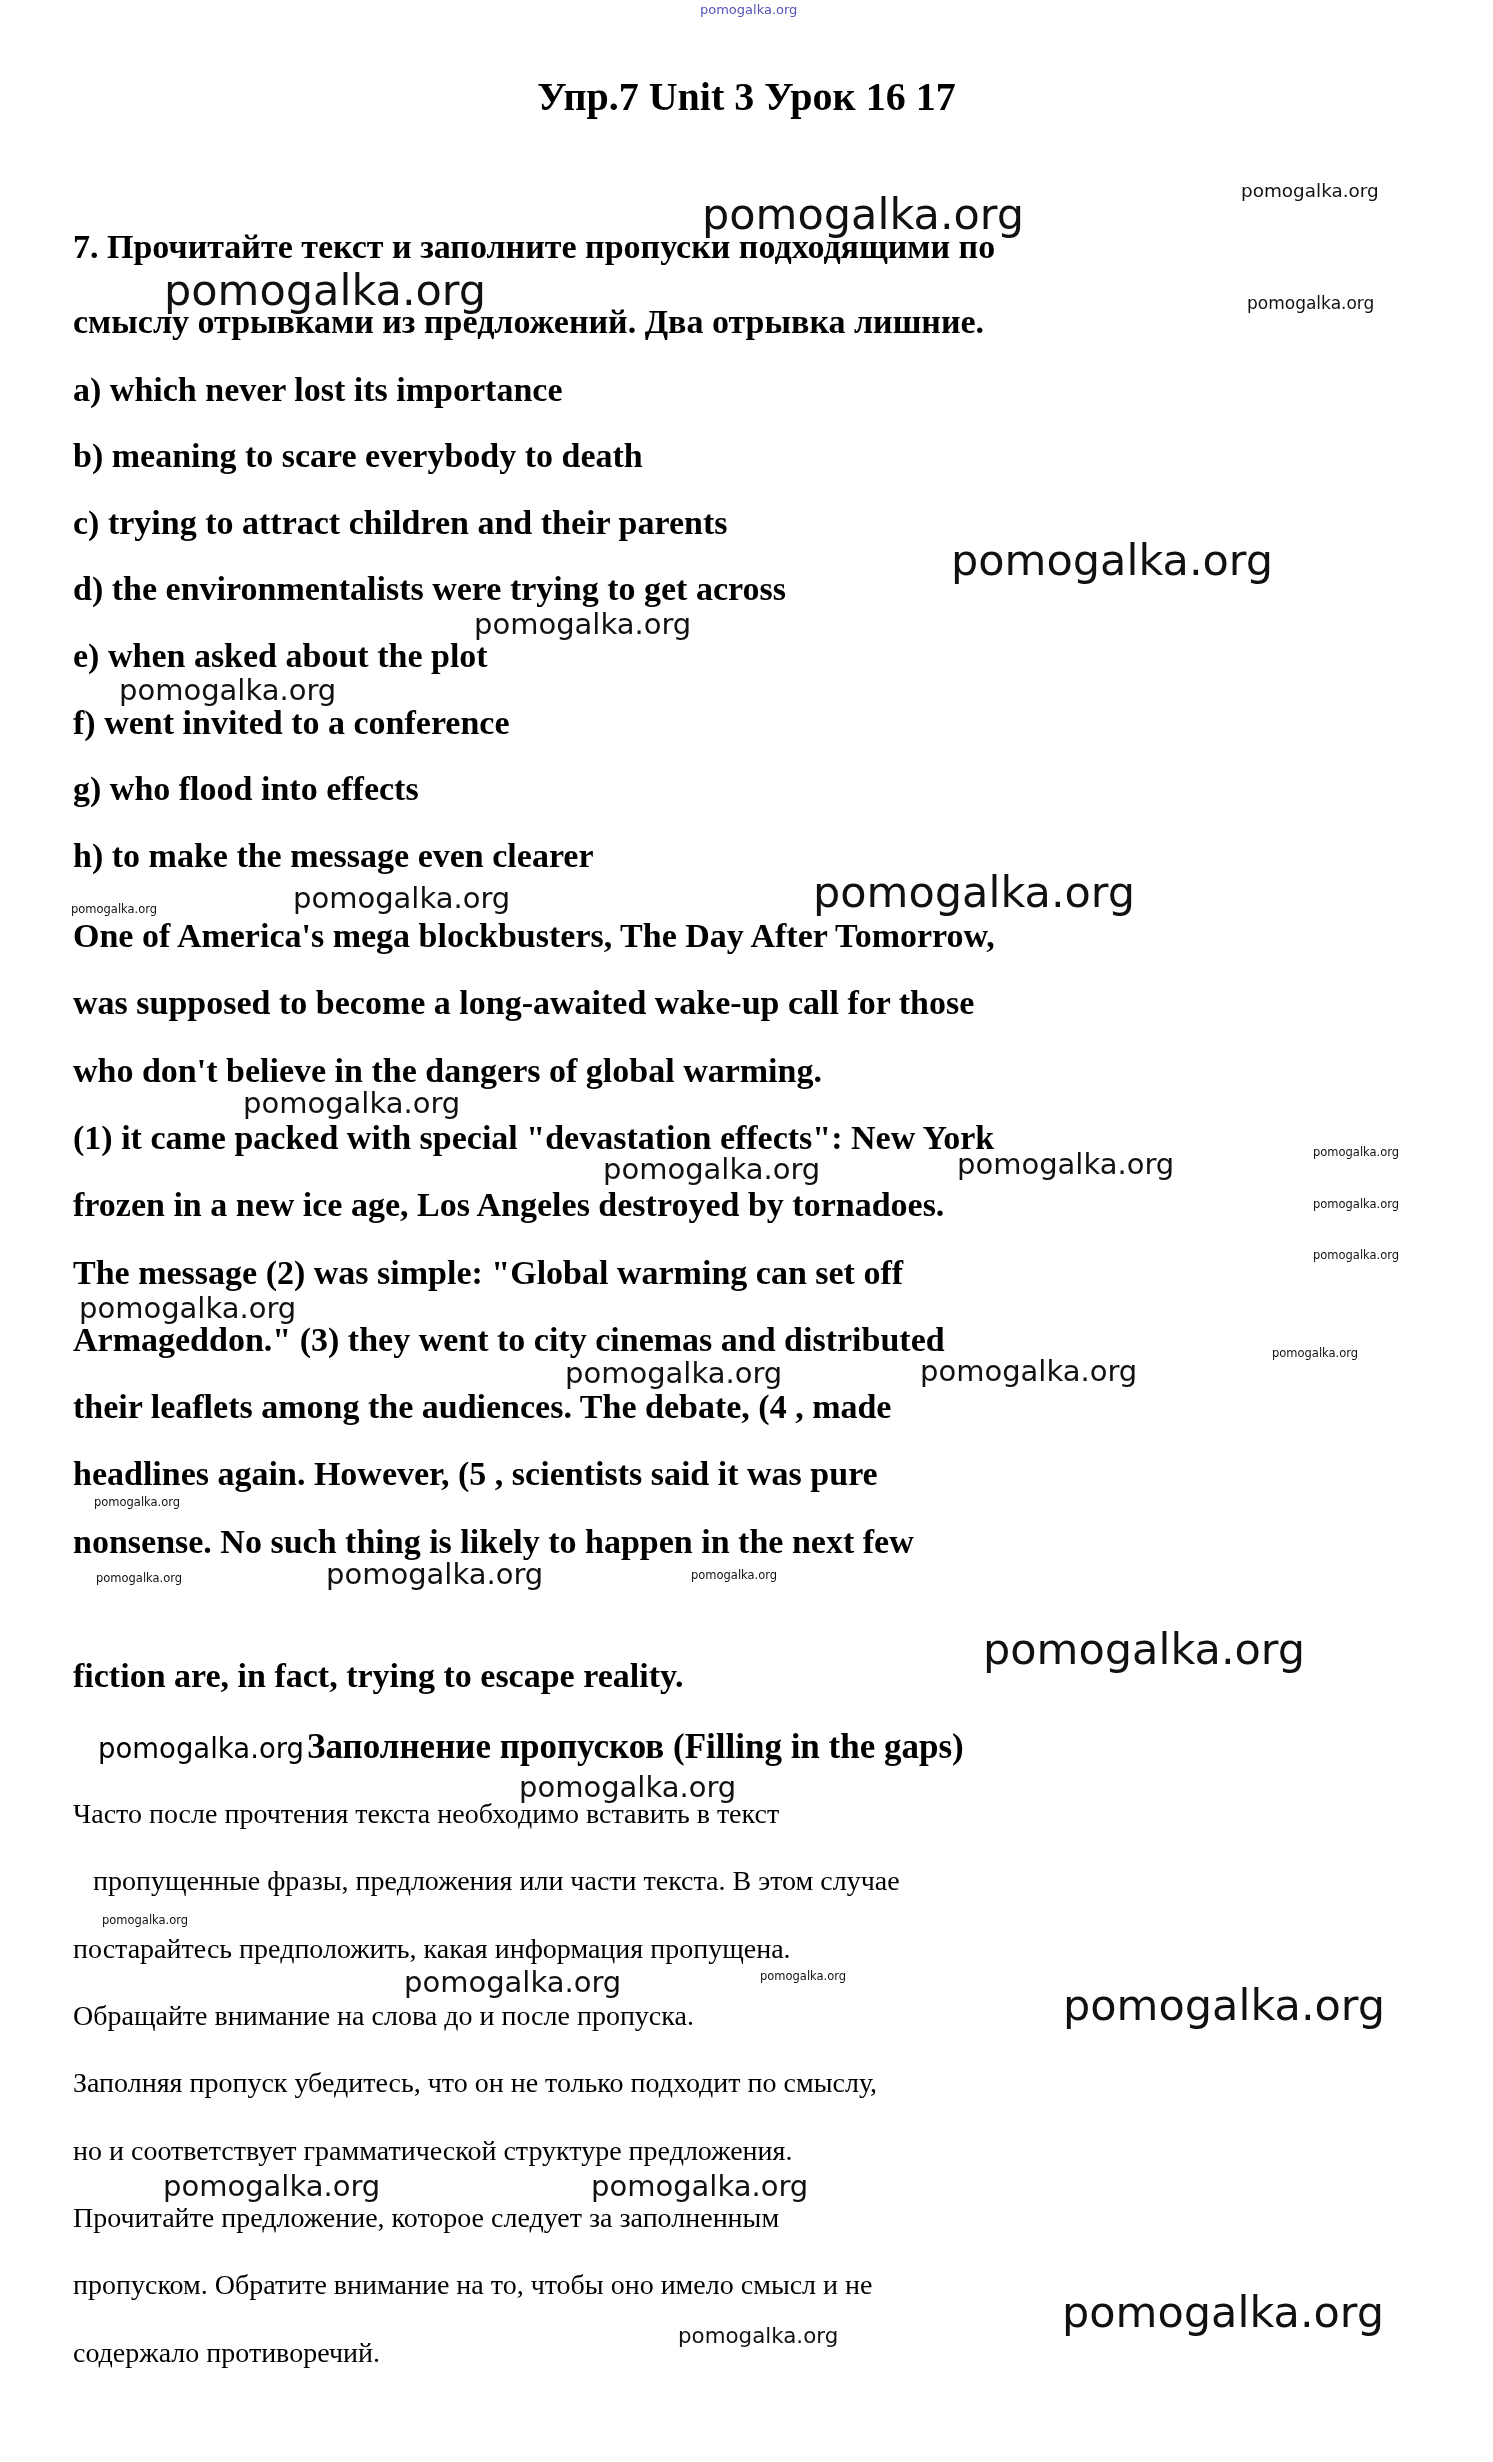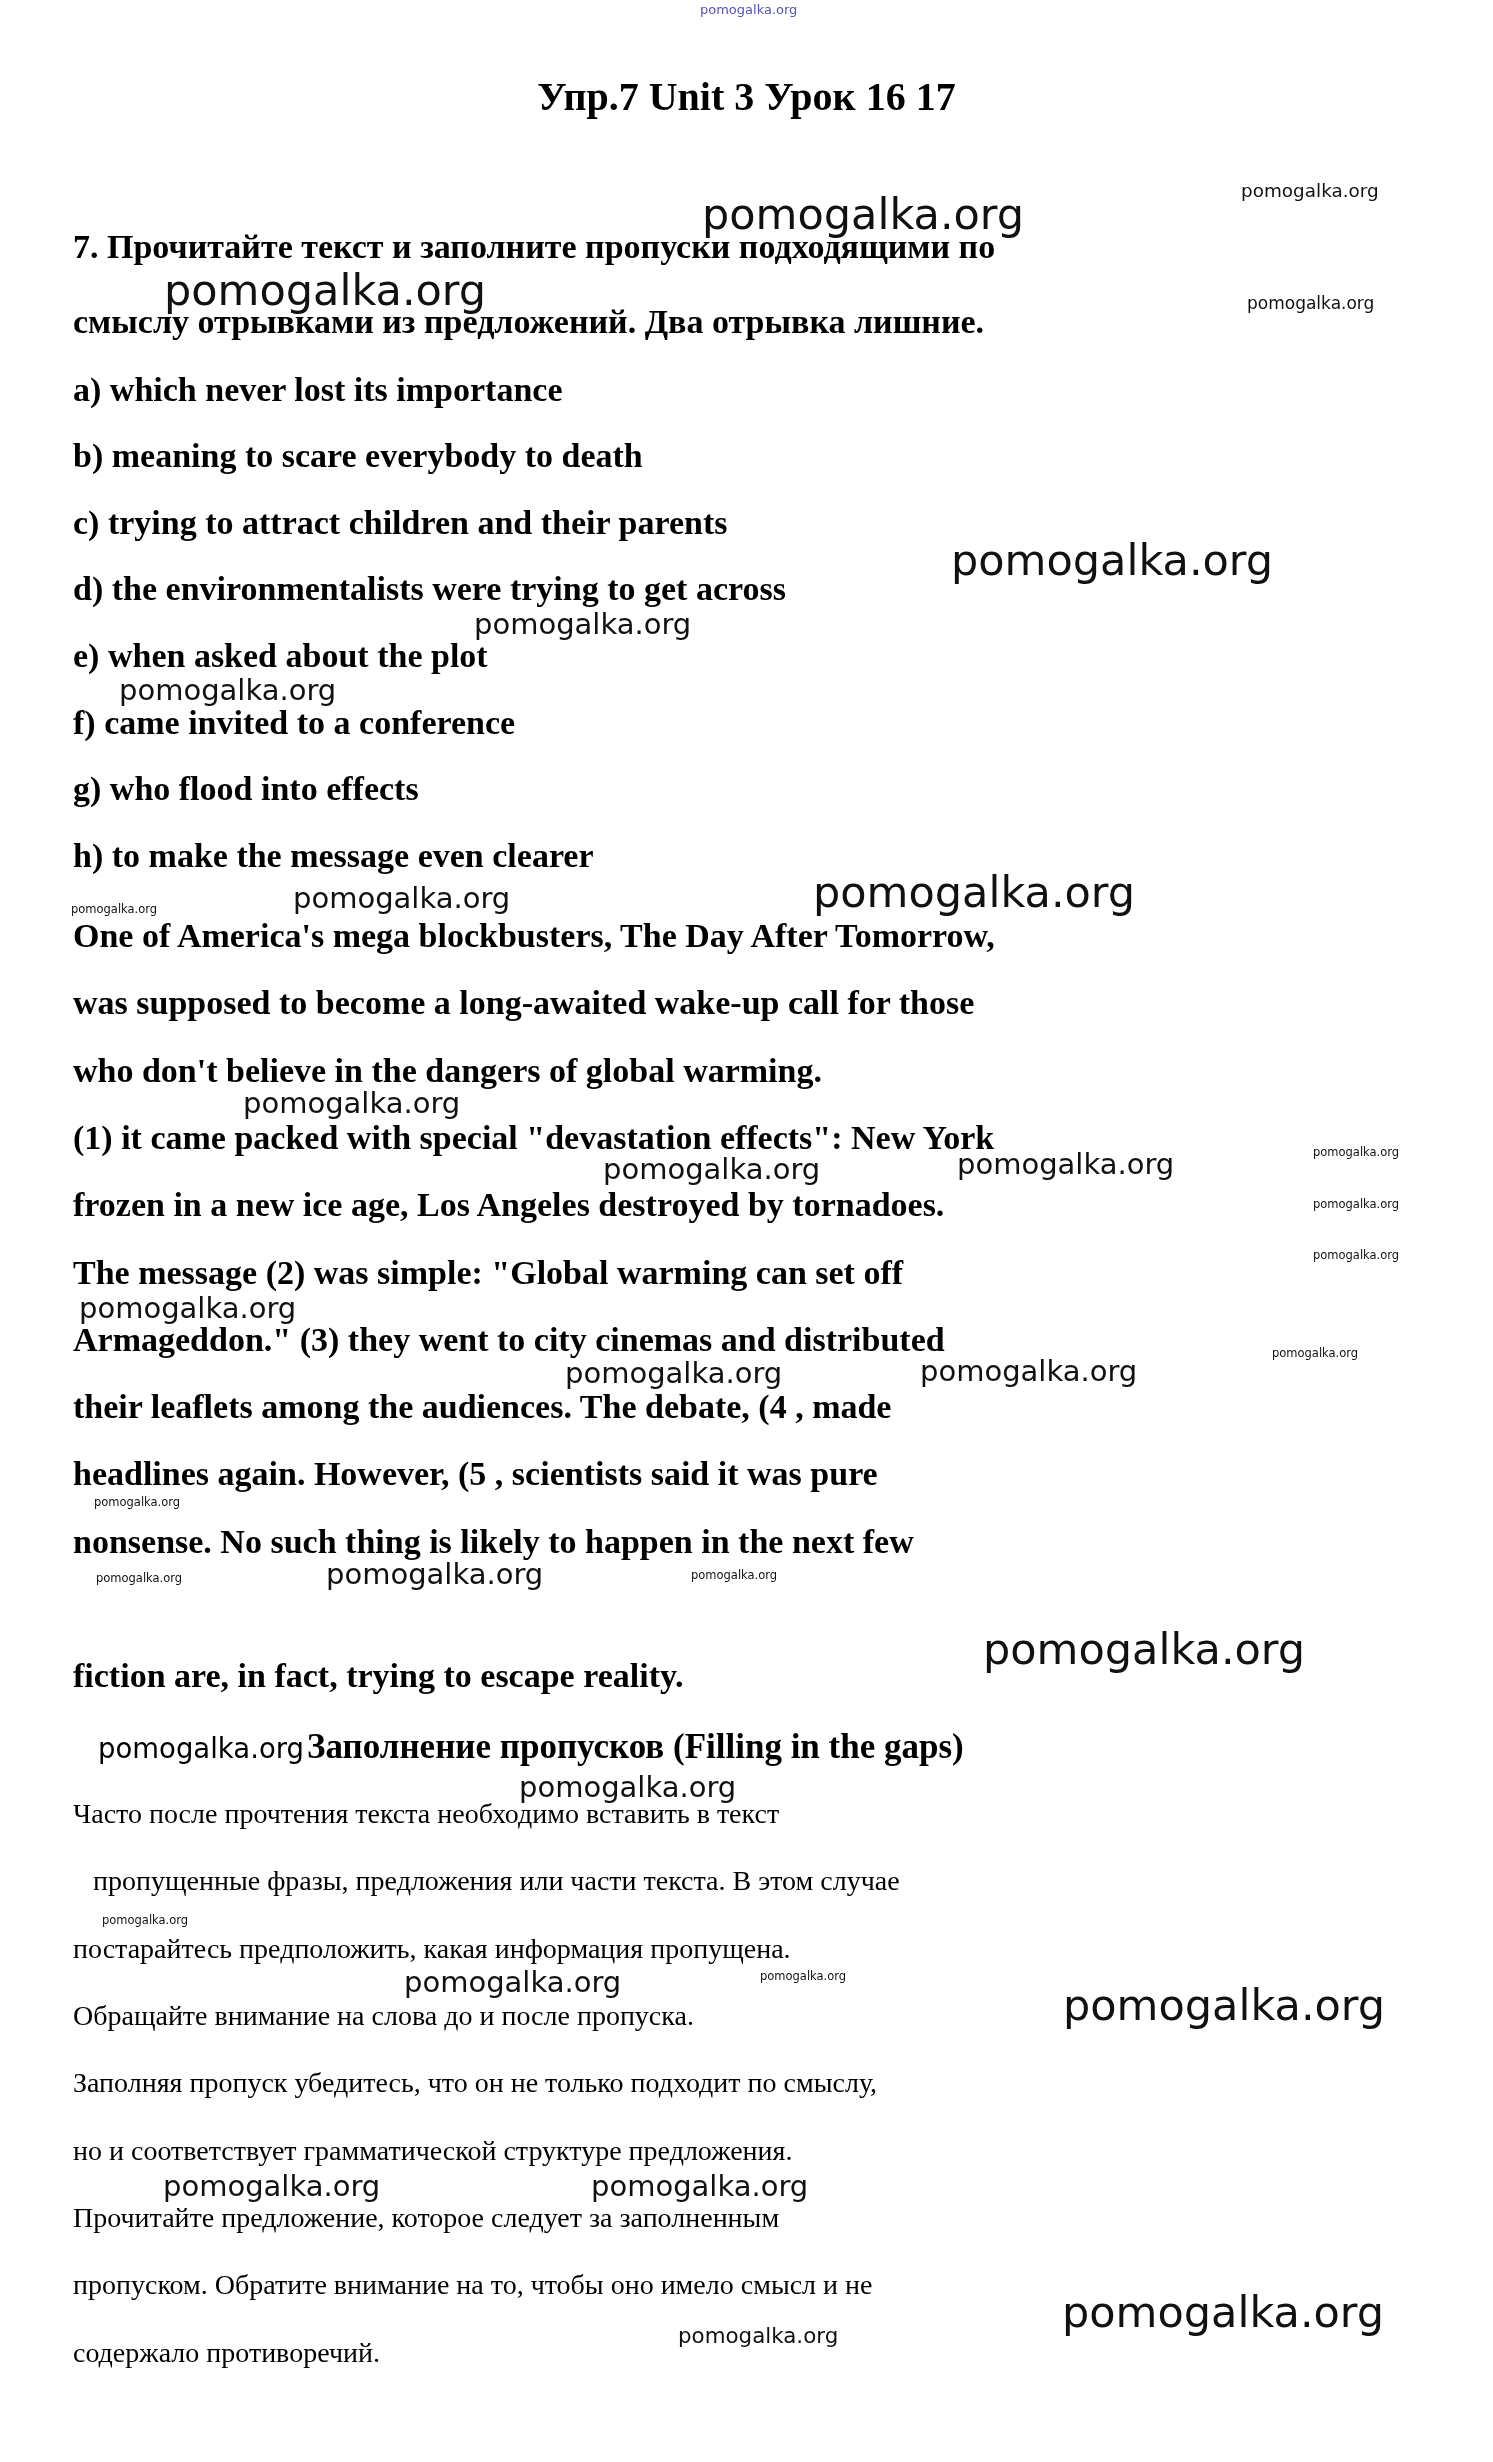--- a/index.html
+++ b/index.html
@@ -56,21 +56,21 @@
       <div class="tl t-bold" style="top: 229px;">7. Прочитайте текст и заполните пропуски подходящими по</div>
       <div class="tl t-bold" style="top: 304px;">смыслу отрывками из предложений. Два отрывка лишние.</div>
     </div>
 
   <div id="options" class="layer">
       <div class="tl t-bold" style="top: 372px;">a) which never lost its importance</div>
       <div class="tl t-bold" style="top: 438px;">b) meaning to scare everybody to death</div>
       <div class="tl t-bold" style="top: 505px;">c) trying to attract children and their parents</div>
       <div class="tl t-bold" style="top: 571px;">d) the environmentalists were trying to get across</div>
       <div class="tl t-bold" style="top: 638px;">e) when asked about the plot</div>
-      <div class="tl t-bold" style="top: 705px;">f) came invited to a conference</div>
+      <div class="tl t-bold" style="top: 705px;">f) went invited to a conference</div>
       <div class="tl t-bold" style="top: 771px;">g) who flood into effects</div>
       <div class="tl t-bold" style="top: 838px;">h) to make the message even clearer</div>
     </div>
 
   <div id="passage" class="layer">
       <div class="tl t-bold" style="top: 918px;">One of America's mega blockbusters, The Day After Tomorrow,</div>
       <div class="tl t-bold" style="top: 985px;">was supposed to become a long-awaited wake-up call for those</div>
       <div class="tl t-bold" style="top: 1053px;">who don't believe in the dangers of global warming.</div>
       <div class="tl t-bold" style="top: 1120px;">(1) it came packed with special "devastation effects": New York</div>
       <div class="tl t-bold" style="top: 1187px;">frozen in a new ice age, Los Angeles destroyed by tornadoes.</div>

